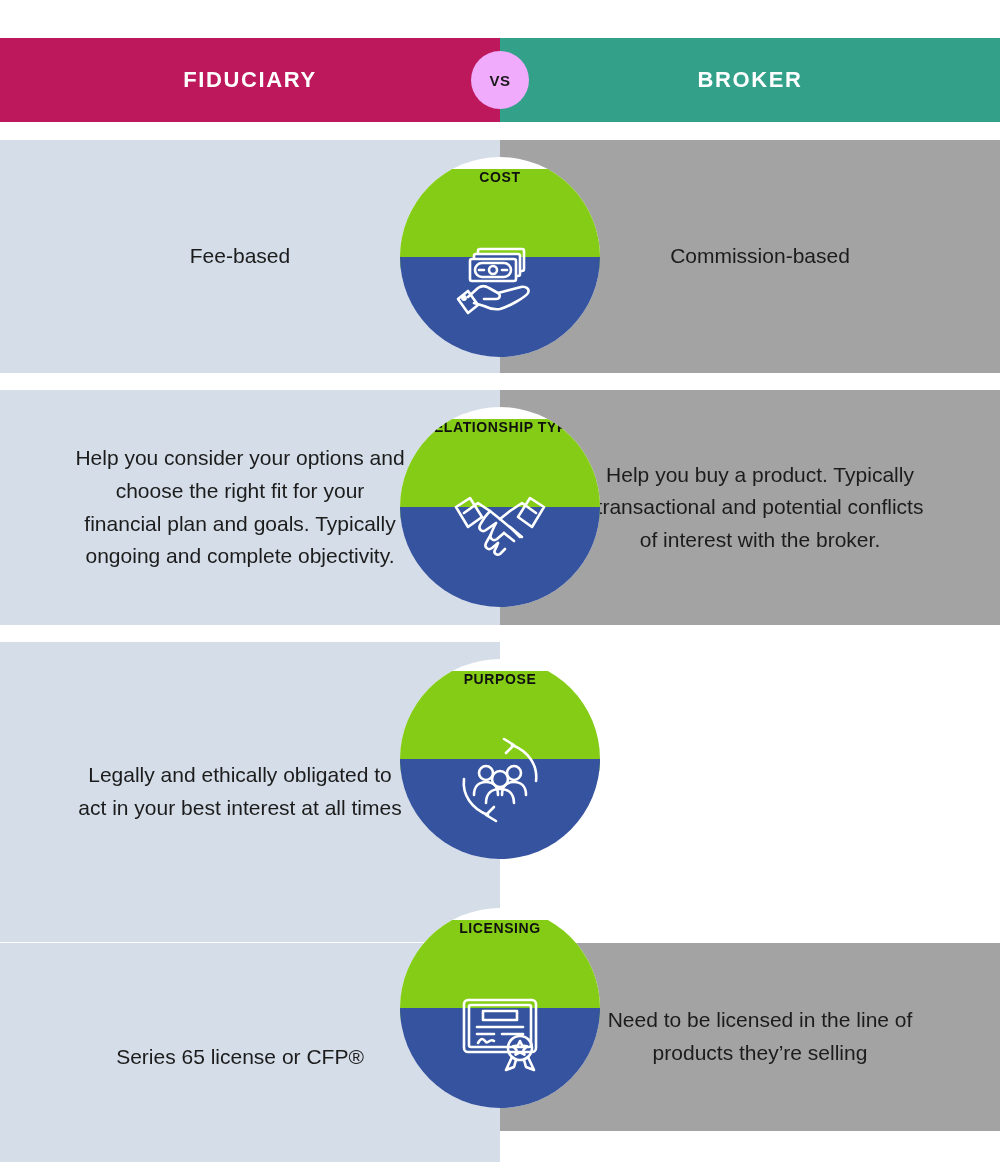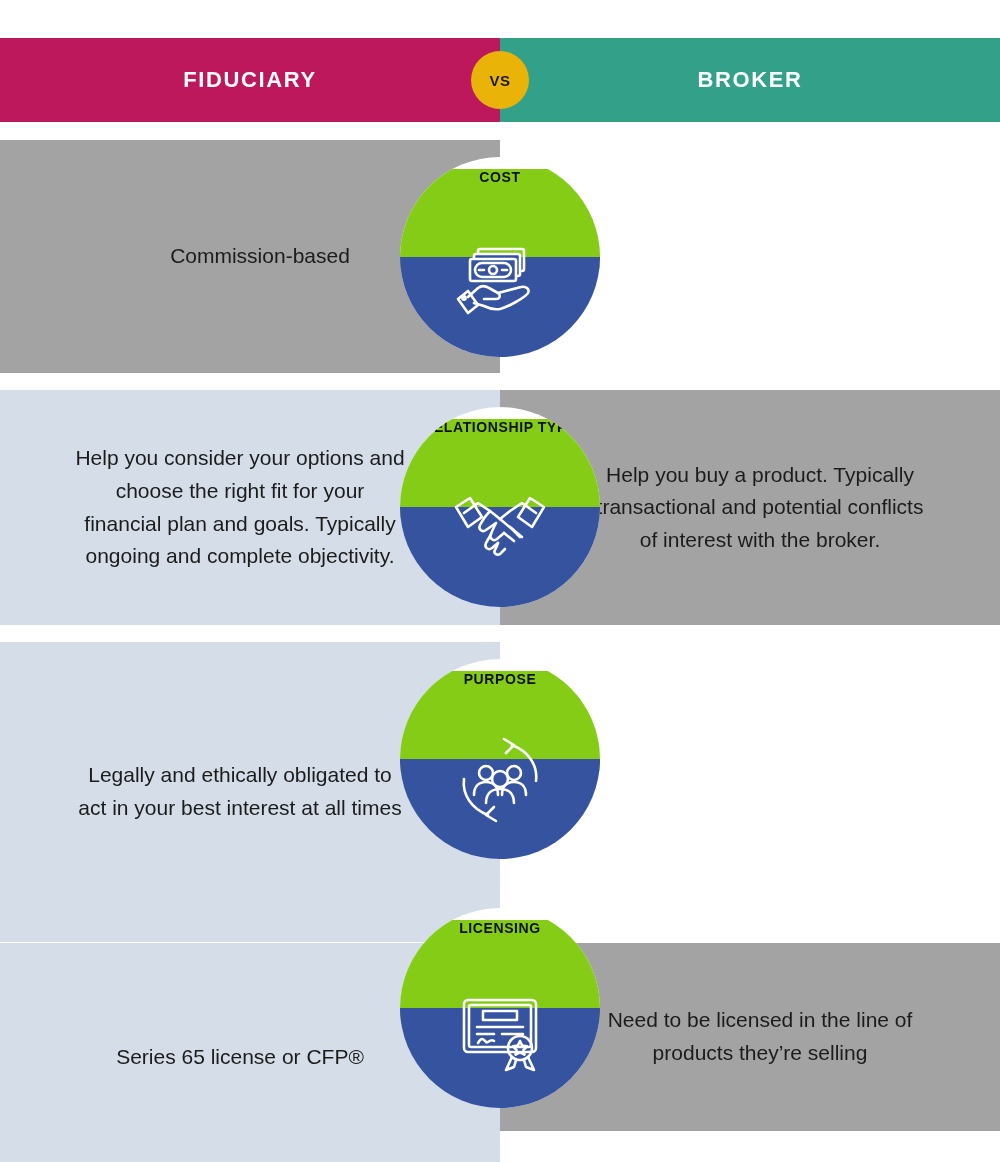--- a/index.html
+++ b/index.html
@@ -39,21 +39,21 @@
     font-weight: bold;
     letter-spacing: 1.6px;
   }
   .vs-badge {
     position: absolute;
     left: 471px;
     top: 51px;
     width: 58px;
     height: 58px;
     border-radius: 50%;
-    background: #eab308;
+    background: #f0abfc;
     display: flex;
     align-items: center;
     justify-content: center;
     z-index: 5;
   }
   .vs-badge span {
     font-size: 15px;
     font-weight: bold;
     color: #1a1a1a;
     letter-spacing: 0.5px;
@@ -140,20 +140,23 @@
   </div>
   <div class="header-half header-right">
     <span class="header-title">BROKER</span>
   </div>
 </div>
 <div class="vs-badge">
   <span>VS</span>
 </div>
 
 <div class="row" style="top:140px;height:233px;">
+  <div class="cell cell-left" style="height:233px;">
+    <div class="cell-text">Fee-based</div>
+  </div>
   <div class="cell cell-right" style="height:233px;">
     <div class="cell-text">Commission-based</div>
   </div>
 </div>
 <div class="circle" style="top:157px;">
   <div class="circle-top">
     <div class="circle-label">COST</div>
   </div>
   <div class="circle-bottom">
     <svg class="icon-svg" width="96" height="96" viewBox="0 0 96 96" fill="none" stroke="#ffffff" stroke-width="2.6" stroke-linecap="round" stroke-linejoin="round">

